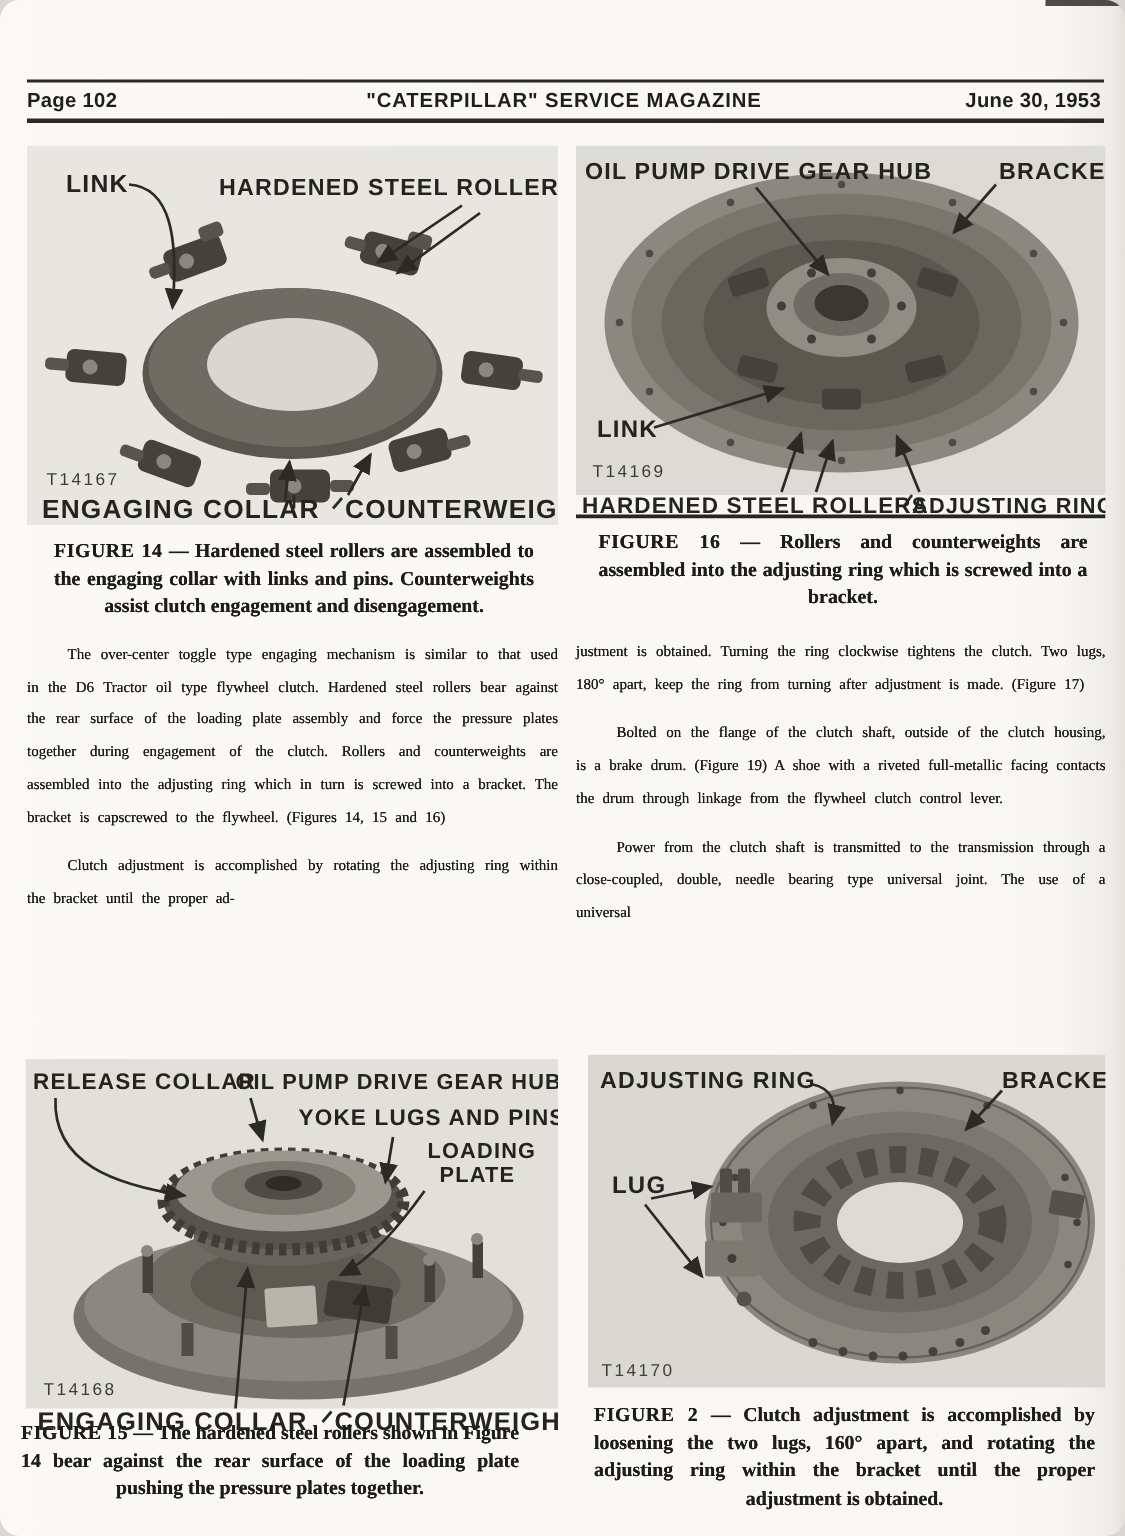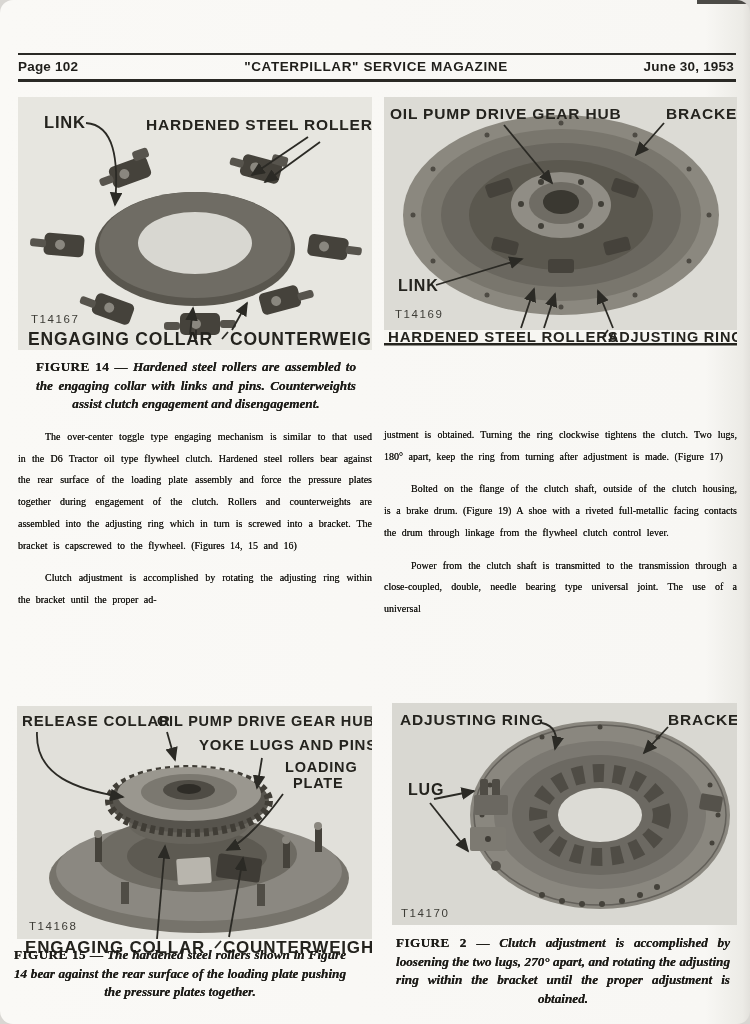--- a/index.html
+++ b/index.html
@@ -20,21 +20,21 @@
   .hdr .date   { position:absolute; right:0; top:3px; }
   .fig { position:absolute; }
   .fig svg { display:block; }
   .ph-label { font-family:"Liberation Sans", sans-serif; font-weight:700; fill:#24231e; letter-spacing:.8px; }
   .ph-label-sm { font-family:"Liberation Sans", sans-serif; font-weight:400; font-size:11.5px; fill:#3d3c36; letter-spacing:1.6px; }
   .leader { stroke:#2b2a25; stroke-width:1.8; fill:none; }
   .caption { position:absolute; font-size:13.2px; line-height:18.6px; color:#1d1c18;
     text-align:justify; text-align-last:center; -moz-text-align-last:center;
     text-shadow:0 0 .3px #1d1c18; }
   .caption .cap-lead { font-style:normal; font-weight:700; letter-spacing:.4px; }
-  .caption .cap-body { font-style:italic; font-weight:700; }
+  .caption .cap-body { font-weight:700; }
   .bodycol { position:absolute; width:354px; font-size:10px; line-height:21.7px;
     color:#1b1a16; text-align:justify; word-spacing:3px; text-shadow:0 0 .35px #1b1a16; }
   .bodycol p { margin:0 0 11px; text-indent:27px; }
   .bodycol p.cont { text-indent:0; }
 </style>
 </head>
 <body>
 
 <div class="page">
 
@@ -182,20 +182,24 @@
       </g>
       <text x="6" y="22" font-size="15.5" class="ph-label">OIL PUMP DRIVE GEAR HUB</text>
       <text x="282" y="22" font-size="15.5" class="ph-label">BRACKET</text>
       <text x="14" y="194" font-size="16" class="ph-label">LINK</text>
       <text x="11" y="221" class="ph-label-sm">T14169</text>
       <text x="4" y="245" font-size="15" class="ph-label">HARDENED STEEL ROLLERS</text>
       <text x="224" y="245" font-size="14.5" class="ph-label">ADJUSTING RING</text>
     </svg>
   </div>
 
+  <div class="caption" style="left:399px;top:352px;width:326px;">
+    <span class="cap-lead">FIGURE 16</span>
+    <span class="cap-body">— Rollers and counterweights are assembled into the adjusting ring which is screwed into a bracket.</span>
+  </div>
 
   <div class="bodycol" style="left:18px;top:426px;">
     <p>The over-center toggle type engaging mechanism is similar to that used in the D6 Tractor oil type flywheel clutch. Hardened steel rollers bear against the rear surface of the loading plate assembly and force the pressure plates together during engagement of the clutch. Rollers and counterweights are assembled into the adjusting ring which in turn is screwed into a bracket. The bracket is capscrewed to the flywheel. (Figures 14, 15 and 16)</p>
     <p>Clutch adjustment is accomplished by rotating the adjusting ring within the bracket until the proper ad-</p>
   </div>
 
   <div class="bodycol" style="left:384px;top:424px;width:353px;">
     <p class="cont">justment is obtained. Turning the ring clockwise tightens the clutch. Two lugs, 180° apart, keep the ring from turning after adjustment is made. (Figure 17)</p>
     <p>Bolted on the flange of the clutch shaft, outside of the clutch housing, is a brake drum. (Figure 19) A shoe with a riveted full-metallic facing contacts the drum through linkage from the flywheel clutch control lever.</p>
     <p>Power from the clutch shaft is transmitted to the transmission through a close-coupled, double, needle bearing type universal joint. The use of a universal</p>
@@ -312,16 +316,16 @@
       </g>
       <text x="8" y="22" font-size="15.5" class="ph-label">ADJUSTING RING</text>
       <text x="276" y="22" font-size="15.5" class="ph-label">BRACKET</text>
       <text x="16" y="92" font-size="16" class="ph-label">LUG</text>
       <text x="9" y="214" class="ph-label-sm">T14170</text>
     </svg>
   </div>
 
   <div class="caption" style="left:396px;top:934px;width:334px;">
     <span class="cap-lead">FIGURE 2</span>
-    <span class="cap-body">— Clutch adjustment is accomplished by loosening the two lugs, 270° apart, and rotating the adjusting ring within the bracket until the proper adjustment is obtained.</span>
+    <span class="cap-body">— Clutch adjustment is accomplished by loosening the two lugs, 160° apart, and rotating the adjusting ring within the bracket until the proper adjustment is obtained.</span>
   </div>
 
 </div>
 
 </body></html>

